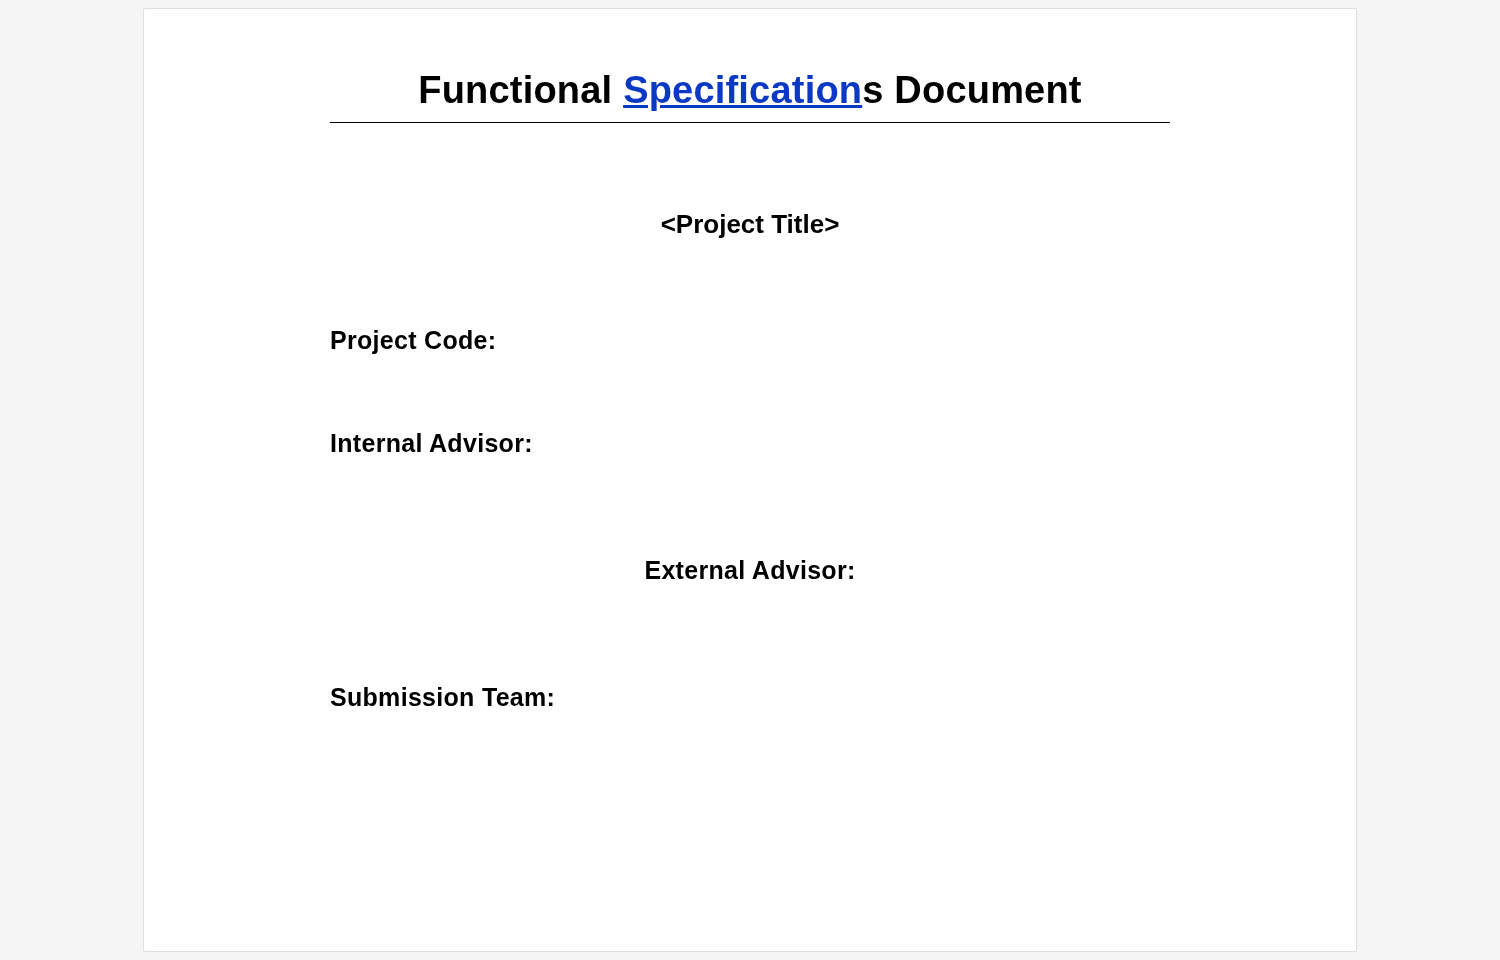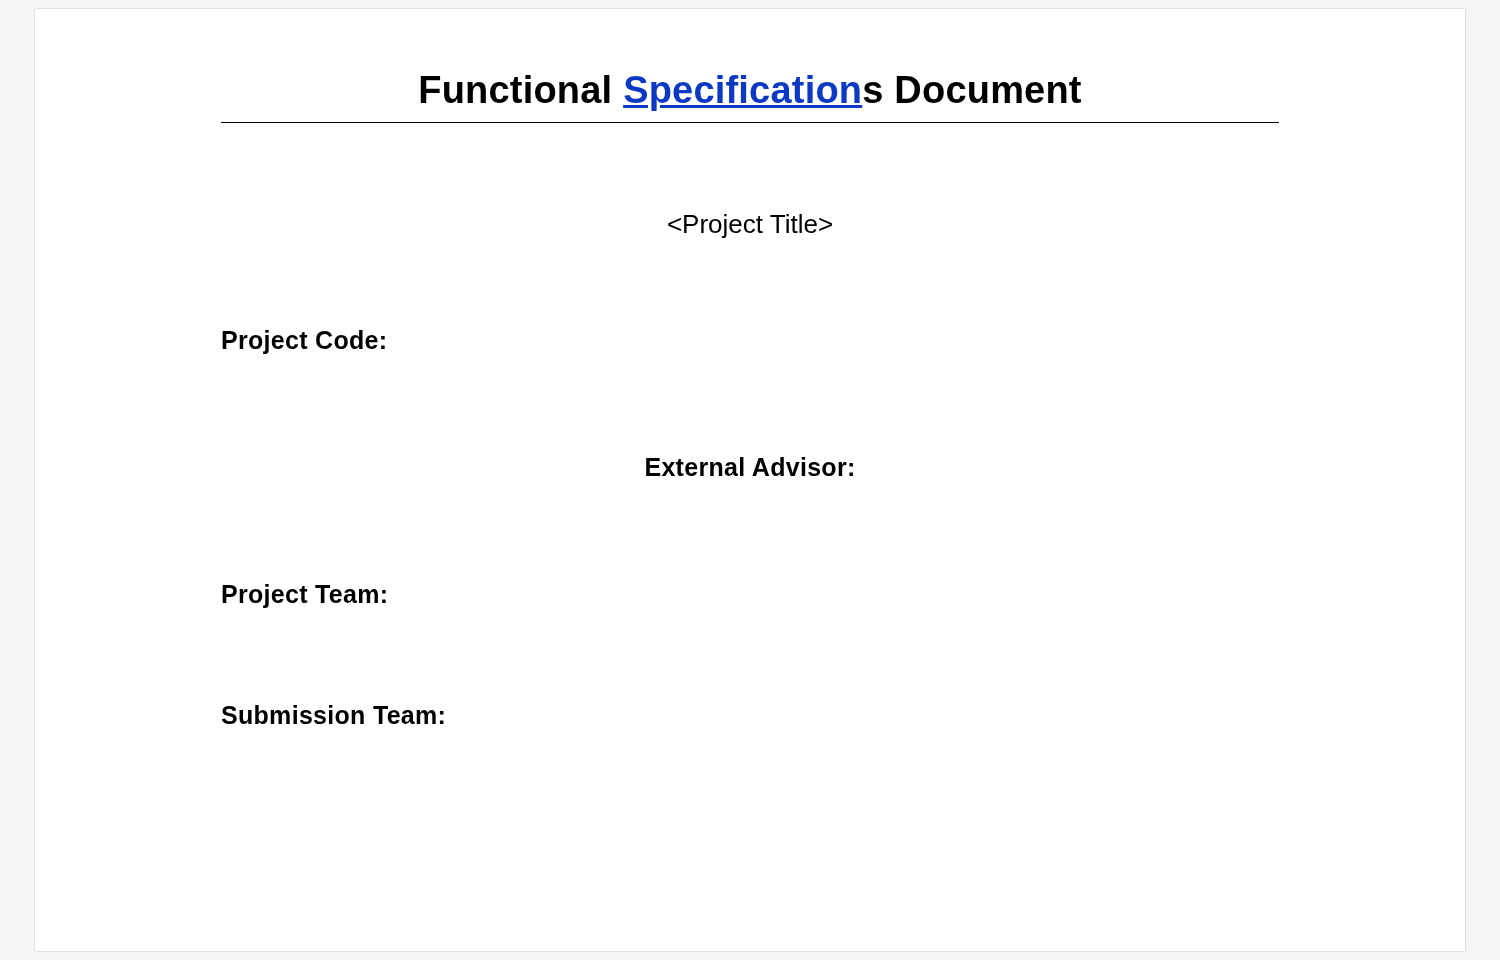--- a/index.html
+++ b/index.html
@@ -7,21 +7,21 @@
       background: #f5f5f5;
       font-family: Verdana, Geneva, sans-serif;
       display: flex;
       justify-content: center;
       align-items: flex-start;
       min-height: 960px;
       padding: 8px;
     }
     .page {
       background: #fff;
-      width: 1432px;
+      width: 1214px;
       height: 944px;
       border: 1px solid #e0e0e0;
       border-radius: 2px;
       padding: 60px 186px 28px 186px;
       display: flex;
       flex-direction: column;
     }
     .title-row {
       text-align: center;
       padding-bottom: 10px;
@@ -34,50 +34,50 @@
       color: #000;
       letter-spacing: 0.2px;
     }
     .title-row .link {
       color: #0b39c4;
       text-decoration: underline;
     }
     .subtitle {
       font-family: Arial, Helvetica, sans-serif;
       font-size: 26px;
-      font-weight: 400;
+      font-weight: 700;
       color: #000;
       text-align: center;
       margin-bottom: 86px;
     }
     .field {
       font-family: "Arial Black", Arial, sans-serif;
       font-weight: 900;
       font-size: 25px;
       color: #000;
       letter-spacing: 0.3px;
       font-stretch: condensed;
     }
     
-    .f1 { margin-bottom: 98px; }
+    .f1 { margin-bottom: 74px; }
     .f2 { margin-bottom: 98px; }
     .f3 { margin-bottom: 98px; text-align: center; }
     .f4 { margin-bottom: 60px; }
     .f5 { margin-bottom: 92px; }
     .f6 { margin-bottom: 0; }
   </style>
 </head>
 <body>
 
 <div class="page">
 
   <div class="title-row">
     <span class="main-title">Functional </span><span class="main-title link">Specification</span><span class="main-title">s Document</span>
   </div>
 
   <div class="subtitle">&lt;Project Title&gt;</div>
 
   <div class="field f1">Project Code:</div>
+  <div class="field f2">Internal Advisor:</div>
   <div class="field f3">External Advisor:</div>
-  <div class="field f5">Project Team:</div>
   <div class="field f6">Submission Team:</div>
 
 </div>
 
 </body></html>

